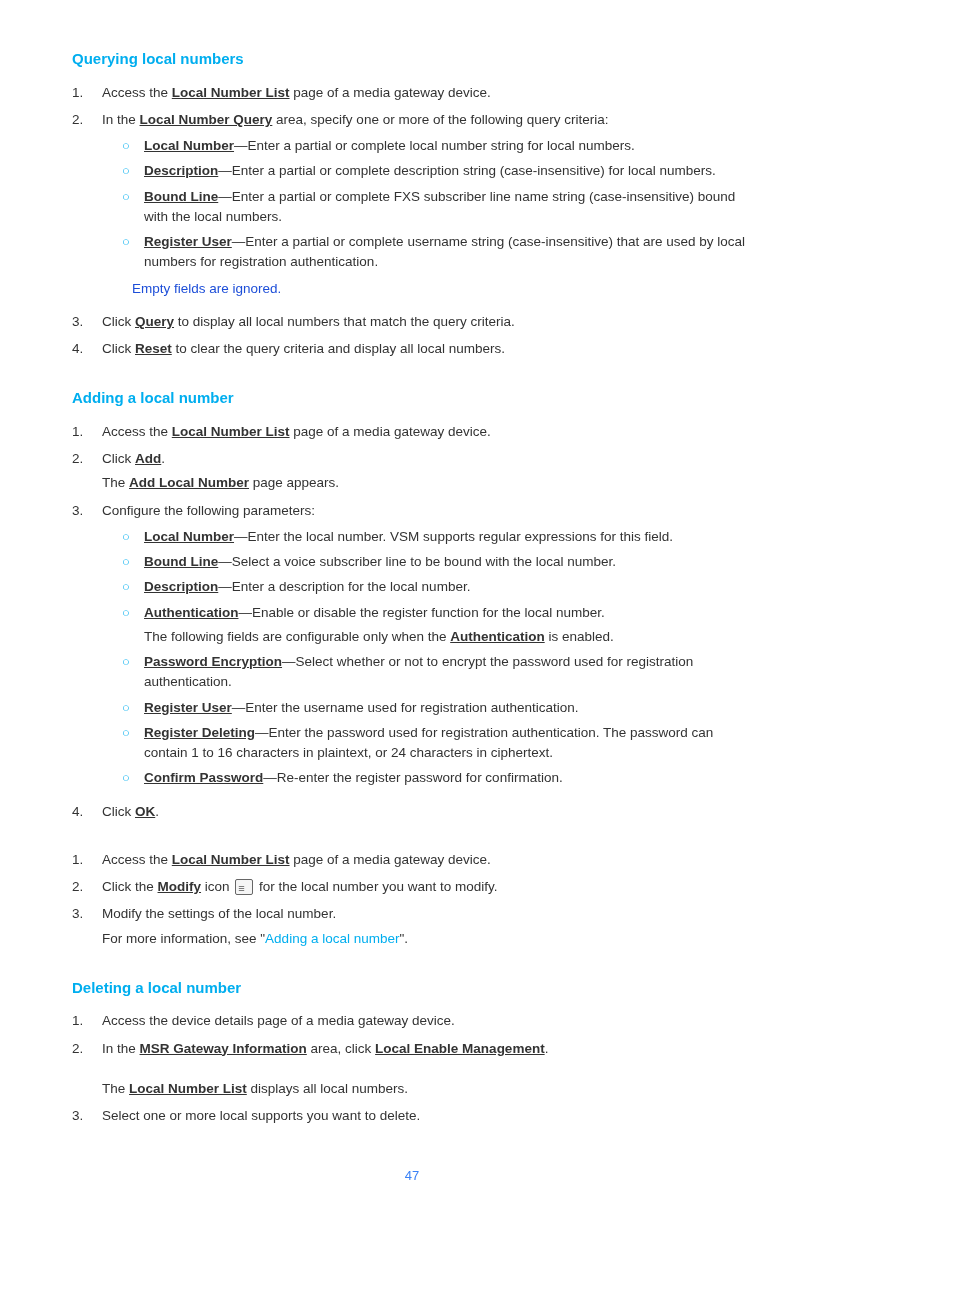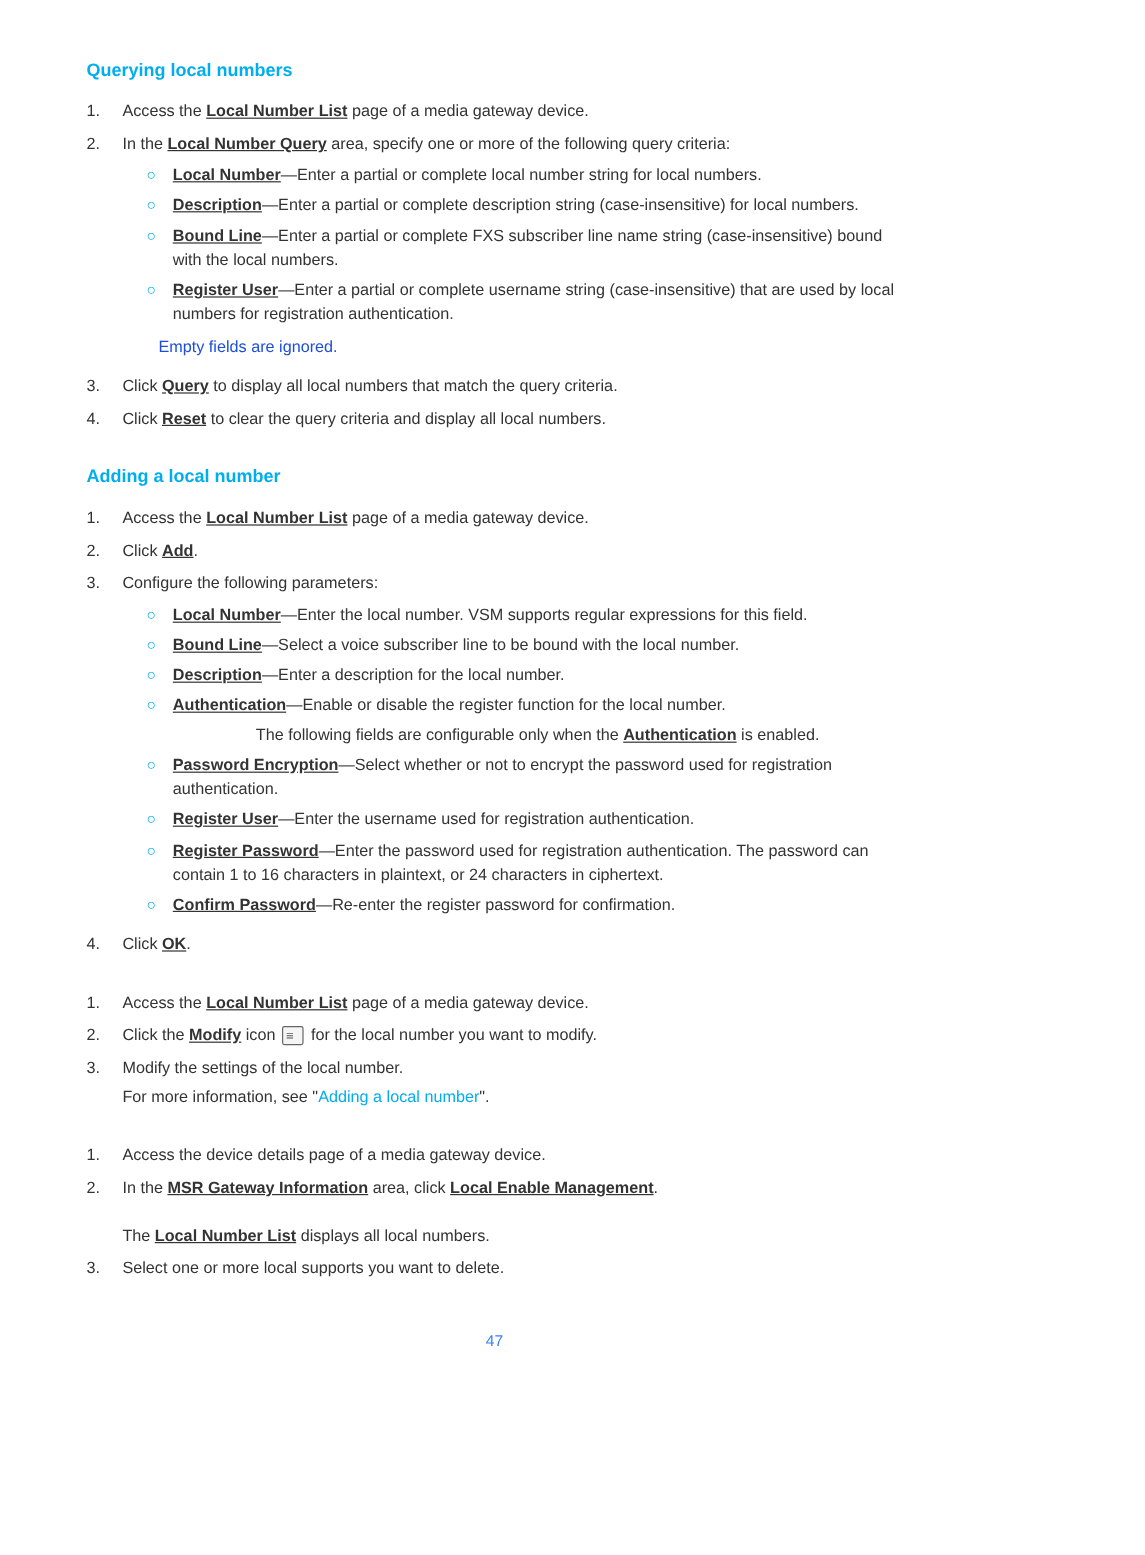--- a/index.html
+++ b/index.html
@@ -189,20 +189,21 @@
         <span class="num">1.</span>
         <span class="content">
           Access the <b>Local Number List</b> page of a media gateway device.
         </span>
       </li>
 
       <li>
         <span class="num">2.</span>
         <span class="content">
           Click <b>Add</b>.<br>
+          <span style="display:block; margin-top:4px;">The <b>Add Local Number</b> page appears.</span>
         </span>
       </li>
 
       <li>
         <span class="num">3.</span>
         <span class="content">
           Configure the following parameters:
           <ul class="bullet-list">
             <li>
               <span class="bullet">○</span>
@@ -213,34 +214,34 @@
               <span class="content"><b>Bound Line</b>—Select a voice subscriber line to be bound with the local number.</span>
             </li>
             <li>
               <span class="bullet">○</span>
               <span class="content"><b>Description</b>—Enter a description for the local number.</span>
             </li>
             <li>
               <span class="bullet">○</span>
               <span class="content">
                 <b>Authentication</b>—Enable or disable the register function for the local number.<br>
-                <span style="display:block; margin-top:4px; padding-left: 0px; text-align: center;">The following fields are configurable only when the <b>Authentication</b> is enabled.</span>
+                <span style="display:block; margin-top:4px; padding-left: 0px;">The following fields are configurable only when the <b>Authentication</b> is enabled.</span>
               </span>
             </li>
             <li>
               <span class="bullet">○</span>
               <span class="content"><b>Password Encryption</b>—Select whether or not to encrypt the password used for registration authentication.</span>
             </li>
             <li>
               <span class="bullet">○</span>
               <span class="content"><b>Register User</b>—Enter the username used for registration authentication.</span>
             </li>
             <li>
               <span class="bullet">○</span>
-              <span class="content"><b>Register Password</b>—Enter the password used for registration authentication. The password can contain 1 to 16 characters in plaintext, or 24 characters in ciphertext.</span>
+              <span class="content"><b>Register Deleting</b>—Enter the password used for registration authentication. The password can contain 1 to 16 characters in plaintext, or 24 characters in ciphertext.</span>
             </li>
             <li>
               <span class="bullet">○</span>
               <span class="content"><b>Confirm Password</b>—Re-enter the register password for confirmation.</span>
             </li>
           </ul>
         </span>
       </li>
 
       <li>
@@ -273,20 +274,21 @@
         <span class="num">3.</span>
         <span class="content">
           Modify the settings of the local number.<br>
           <span style="display:block; margin-top:4px;">For more information, see "<a class="link-text" href="#">Adding a local number</a>".</span>
         </span>
       </li>
     </ol>
   </div>
 
   <div class="section">
+    <div class="section-heading">Deleting a local number</div>
     <ol class="ordered-list">
 
       <li>
         <span class="num">1.</span>
         <span class="content">
           Access the device details page of a media gateway device.
         </span>
       </li>
 
       <li>

